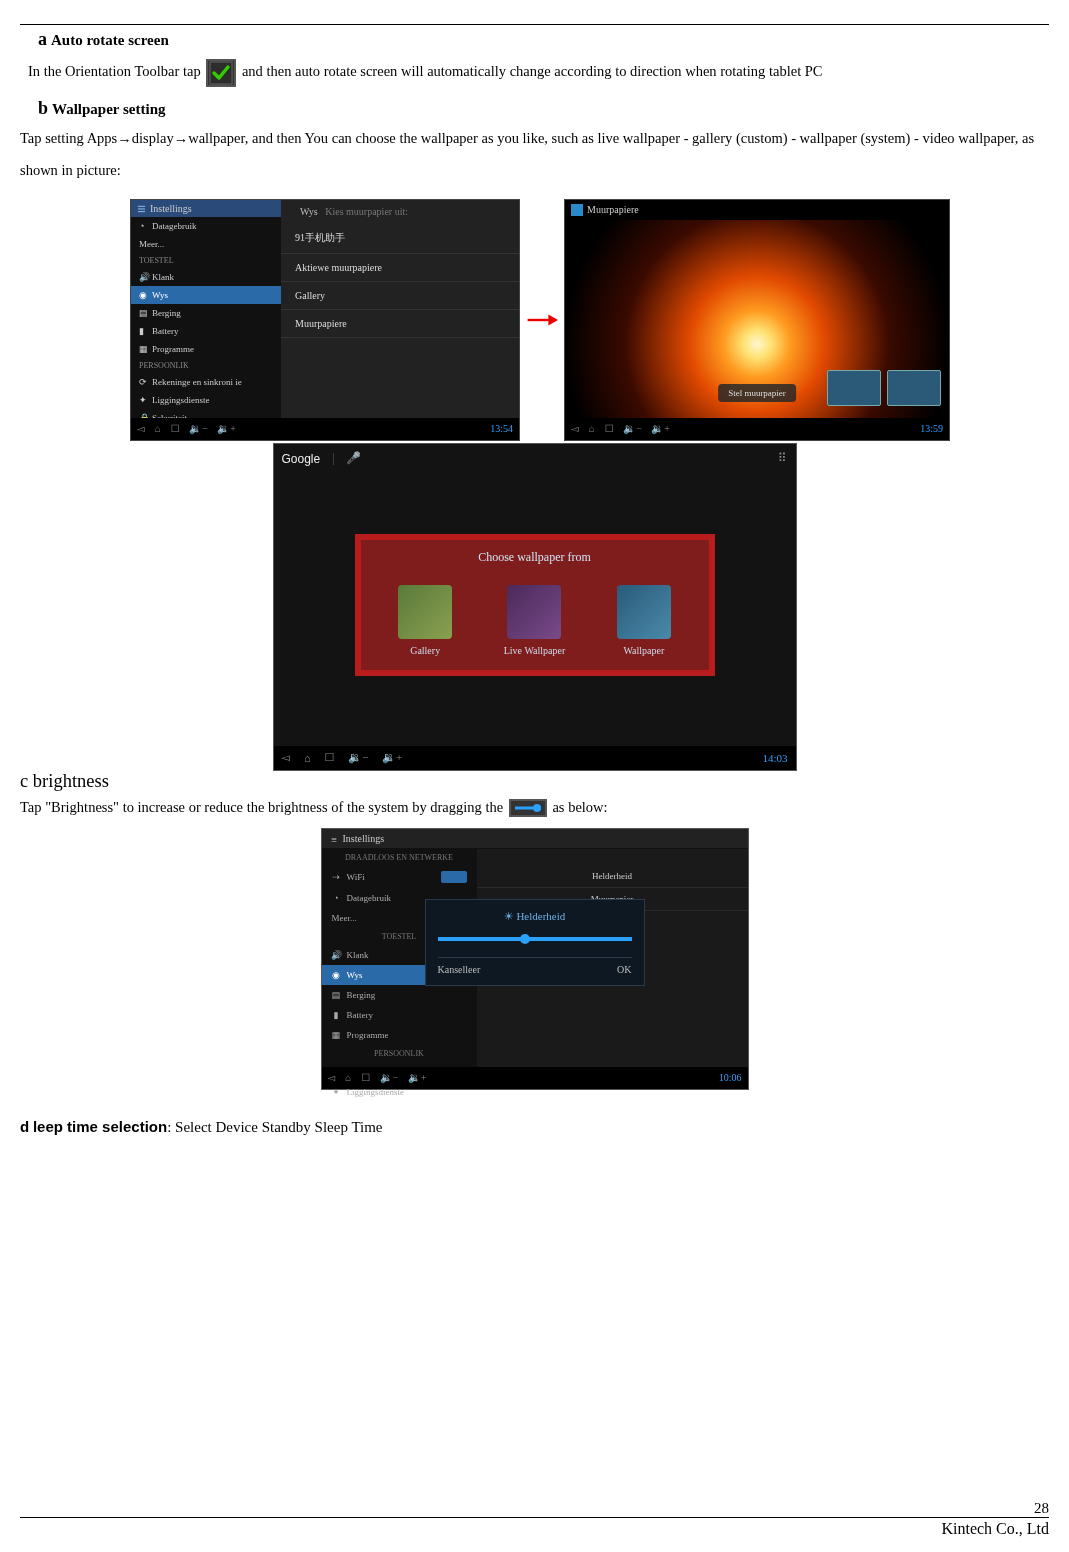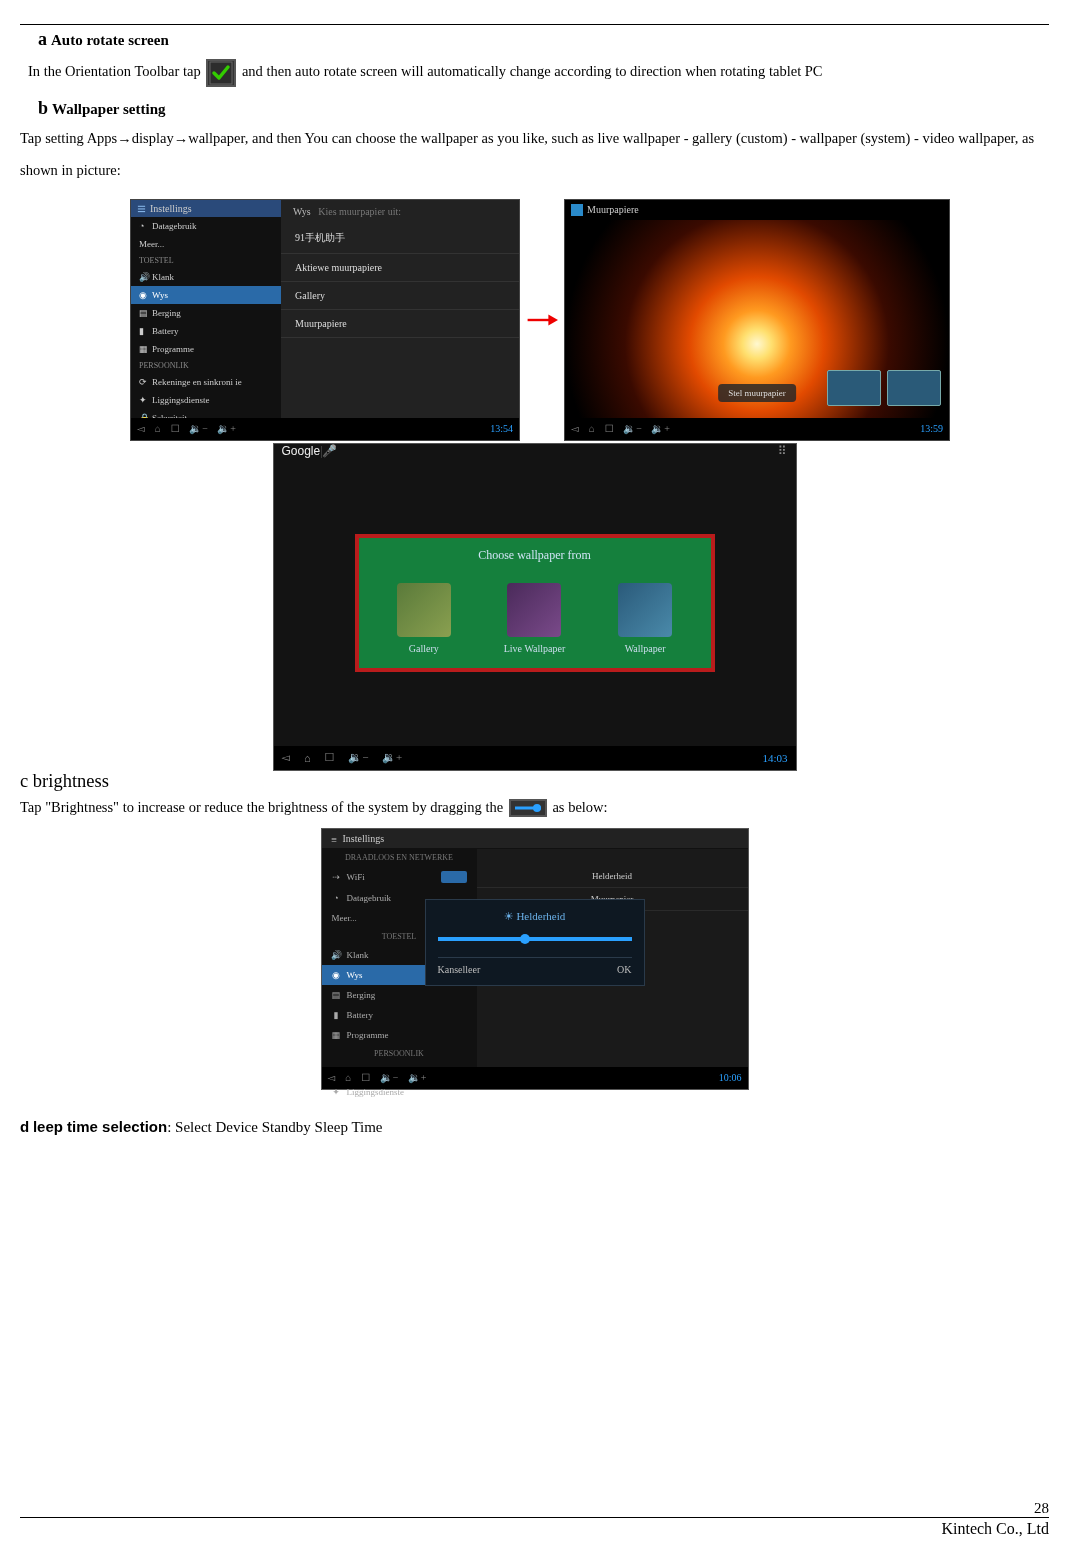--- a/index.html
+++ b/index.html
@@ -95,21 +95,21 @@
   }
   .shot1-left .hdr {
     background:#2a4a7a; padding:3px 6px; font-size:10px; display:flex; align-items:center; gap:4px;
   }
   .shot1-left .item { padding:4px 8px; border-bottom:0; display:flex; align-items:center; gap:4px; }
   .shot1-left .item.sel { background:#2a6aa8; color:#fff; }
   .shot1-left .cat { padding:3px 8px; color:#888; font-size:8px; }
   .shot1-right {
     margin-left:150px; height:calc(100% - 22px); background:#222; font-size:10px; color:#aaa;
   }
-  .shot1-right .rhead { padding:6px 12px; color:#bbb; font-size:10px; }
+  .shot1-right .rhead { padding:6px 19px; color:#bbb; font-size:10px; }
   .shot1-right .ritem { padding:8px 14px; border-bottom:1px solid #333; color:#ddd; }
   .shot-navbar {
     position:absolute; bottom:0; left:0; right:0; height:22px; background:#000;
     display:flex; align-items:center; padding:0 6px; gap:10px; color:#888; font-size:10px;
   }
   .shot-navbar .time { margin-left:auto; color:#2aa0ff; font-size:10px; }
   .sunset {
     width:100%; height:100%;
     background: radial-gradient(circle at 50% 60%, #fff8d0 0%, #ffe070 6%, #ff9a20 14%, #e24a00 28%, #3a0a00 55%, #000 80%);
     position:relative;
@@ -118,27 +118,27 @@
   .shot2 .thumbs { position:absolute; bottom:34px; right:8px; display:flex; gap:6px; }
   .shot2 .thumb { width:54px; height:36px; background:#2a5a78; border:1px solid #7aa; border-radius:2px; }
   .shot2 .setbtn { position:absolute; bottom:38px; left:50%; transform:translateX(-50%); background:rgba(40,40,40,.85); color:#ddd; font-size:9px; padding:4px 10px; border-radius:4px; }
   .caption {
     font-size: 14.5px;
     margin-top: 6px;
     line-height:1.8;
   }
   .shot3-wrap { text-align:center; margin-top:2px; }
   .shot3 { width: 524px; height: 328px; margin: 0 auto; border:1px solid #555; background:#131313; position:relative; }
-  .shot3 .s3top { height:30px; display:flex; align-items:flex-start; padding:0 8px; color:#aaa; font-size:12px; gap:0; }
+  .shot3 .s3top { height:30px; display:flex; align-items:center; padding:0 8px; color:#aaa; font-size:12px; gap:12px; }
   .shot3 .s3top .google { color:#eee; font-family: Arial; }
   .shot3 .s3top .mic { color:#888; }
   .shot3 .s3top .grid { margin-left:auto; color:#888; letter-spacing:1px; }
   .shot3 .dlg {
     position:absolute; top:90px; left:50%; transform:translateX(-50%);
-    width: 360px; background:#15803d; border:4px solid #b91c1c; padding:10px;
+    width: 360px; background:#7f1d1d; border:6px solid #b91c1c; padding:10px;
     color:#cde; font-size:12px;
   }
   .shot3 .dlg-title { color:#d0e4f5; margin-bottom:12px; font-size:12px; }
   .shot3 .dlg-opts { display:flex; justify-content:space-around; padding:8px 0 4px; }
   .shot3 .opt { text-align:center; color:#cde; font-size:10px; width:90px; }
   .shot3 .opt .oicon { width:54px; height:54px; margin:0 auto 6px; background:#223344; border-radius:4px; display:flex; align-items:center; justify-content:center; }
   .shot3 .dock {
     position:absolute; bottom:28px; left:0; right:0; display:flex; justify-content:center; gap:14px;
   }
   .shot3 .dockitem { width:44px; text-align:center; color:#bbb; font-size:8px; }

